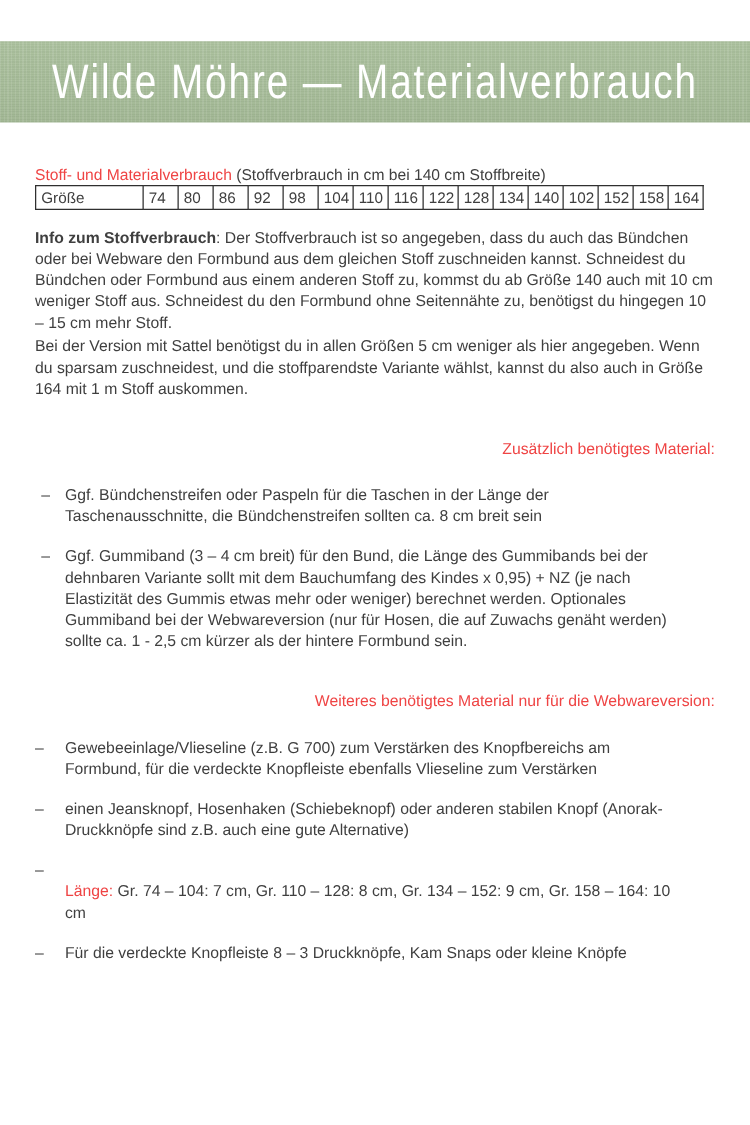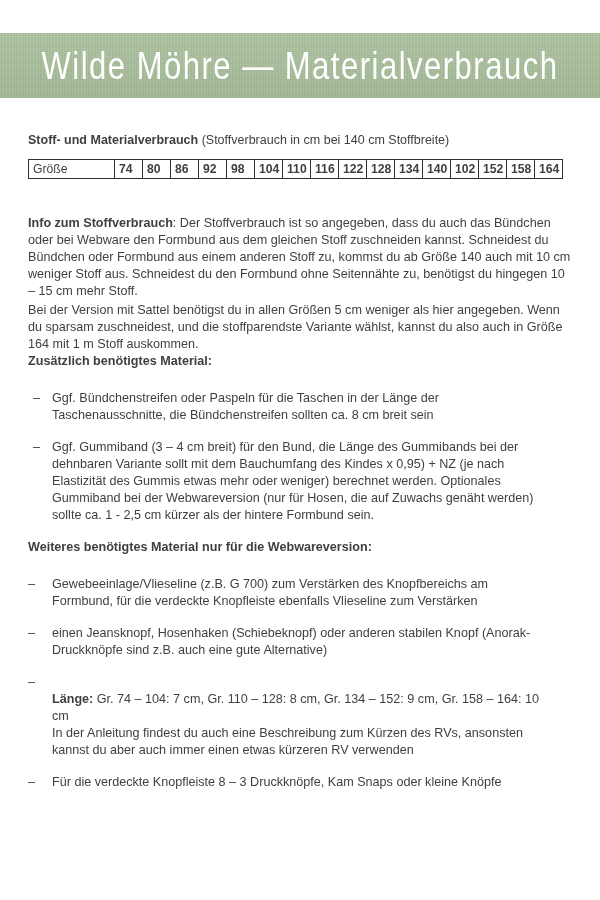--- a/index.html
+++ b/index.html
@@ -32,47 +32,47 @@
     white-space: nowrap;
     transform: scaleY(1.25);
     transform-origin: center;
   }
   .content { padding: 0 28px; }
   .caption {
     margin-top: 34px;
     font-size: 12.5px;
     line-height: 16px;
   }
-  .caption strong, .sec-heading, .item-text strong { font-weight: 700; color: #404040; }
+  .caption strong, .sec-heading, .item-text strong { font-weight: 400; color: #ef4444; text-align: right; }
   table.material {
     border-collapse: collapse;
     table-layout: fixed;
     width: 534px;
-    margin-top: 11px;
   }
   table.material td {
     border: 1px solid #2f2f2f;
     font-size: 12.2px;
     height: 19px;
     padding: 1px 4px;
     vertical-align: middle;
     white-space: nowrap;
     overflow: hidden;
   }
   td.label-cell { width: 86px; }
-  td.num { width: 28px; font-weight: bold; }
+  td.num { width: 28px; }
   p.para {
     font-size: 12.6px;
     line-height: 17px;
     margin-top: 2px;
   }
-  p.first-para { margin-top: 36px; }
+  p.first-para { margin-top: 14px; }
   .sec-heading {
     font-size: 12.6px;
     line-height: 17px;
+    margin-top: 31px;
   }
   .list { margin-top: 20px; list-style: none; }
   .list-item {
     display: flex;
     font-size: 12.6px;
     line-height: 17px;
     margin-bottom: 15px;
   }
   .dash { flex: 0 0 24px; padding-left: 5px; }
   .list-2 .dash { padding-left: 0; }
@@ -138,21 +138,21 @@
       <span class="item-text">Gewebeeinlage/Vlieseline (z.B. G 700)  zum Verstärken des Knopfbereichs am Formbund, für die verdeckte Knopfleiste ebenfalls Vlieseline zum Verstärken</span>
     </li>
     <li class="list-item">
       <span class="dash">–</span>
       <span class="item-text">einen Jeansknopf, Hosenhaken (Schiebeknopf) oder anderen stabilen Knopf (Anorak-Druckknöpfe sind z.B. auch eine gute Alternative)</span>
     </li>
     <li class="list-item">
       <span class="dash">–</span>
       <span class="item-text"><br>
         <strong>Länge:</strong><span> Gr. 74 – 104: 7 cm, Gr. 110 – 128: 8 cm, Gr. 134 – 152: 9 cm, Gr. 158 – 164: 10 cm</span><br>
-        <span>In der Anleitung findest du auch eine Beschreibung zum Kürzen des RVs, ansonsten kannst du aber auch immer einen etwas kürzeren RV verwenden</span></span>
+        </span>
     </li>
     <li class="list-item">
       <span class="dash">–</span>
       <span class="item-text">Für die verdeckte Knopfleiste 8 – 3 Druckknöpfe, Kam Snaps oder kleine Knöpfe</span>
     </li>
   </ul>
 
 </main>
 
 </body></html>

